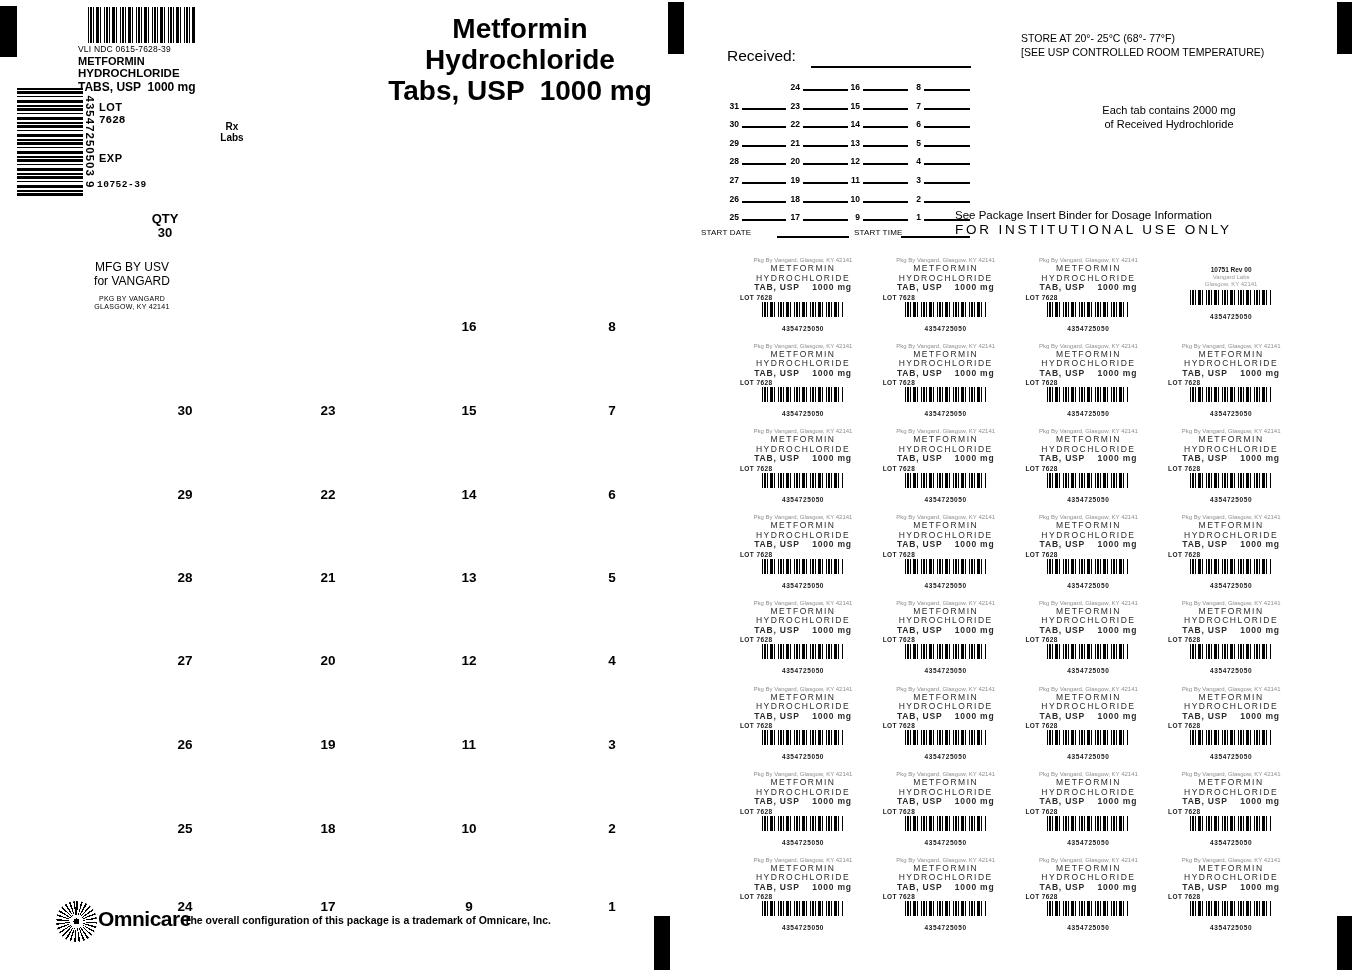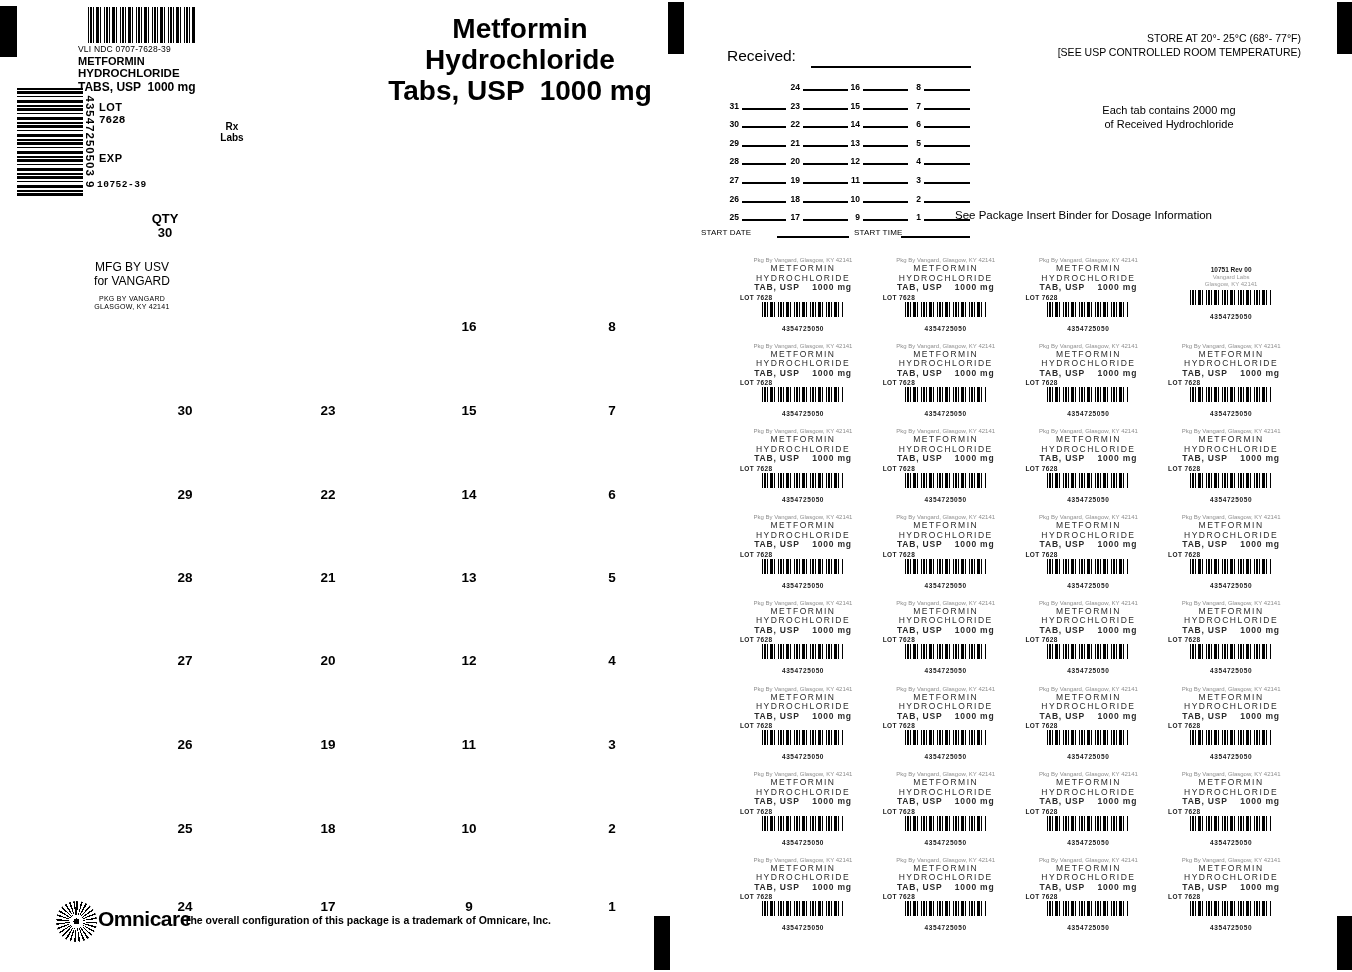--- a/index.html
+++ b/index.html
@@ -47,21 +47,21 @@
 
   
   .received{left:727px;top:47px;font-size:15.5px;}
   .recv-line{left:811px;top:66px;width:160px;height:2px;background:#000;}
   .rday{position:absolute;width:26px;text-align:right;font-weight:bold;font-size:8.5px;}
   .rline{position:absolute;height:2px;background:#000;}
   .start-lbl{position:absolute;top:228px;font-size:8px;letter-spacing:.2px;}
   .start-line{position:absolute;top:236px;height:1.5px;background:#000;}
 
   
-  .storage{left:1021px;top:32px;width:280px;text-align:right;font-size:10.5px;line-height:13.5px;}
+  .storage{left:1021px;top:32px;width:280px;text-align:left;font-size:10.5px;line-height:13.5px;}
   .contents{left:1059px;top:103px;width:220px;text-align:center;font-size:11px;line-height:14px;}
   .insert-wrap{left:955px;top:209px;width:362px;text-align:left;}
   .insert-line{font-size:11.5px;}
   .institutional{font-size:13.5px;letter-spacing:2.8px;margin-top:1px;}
 
   
   .ulabel{position:absolute;width:132px;text-align:center;color:#1a1a1a;}
   .u-pkg{font-size:6px;color:#8f8f8f;line-height:7px;}
   .u-name{font-size:8.5px;letter-spacing:1.5px;line-height:9.5px;color:#2b2b2b;}
   .u-name3{letter-spacing:.8px;}
@@ -85,21 +85,21 @@
 </head>
 <body>
 
 <div class="mark" style="left:0;top:6px;width:17px;height:51px"></div>
 <div class="mark" style="left:668px;top:2px;width:16px;height:52px"></div>
 <div class="mark" style="left:1337px;top:2px;width:15px;height:52px"></div>
 <div class="mark" style="left:654px;top:916px;width:16px;height:54px"></div>
 <div class="mark" style="left:1337px;top:916px;width:15px;height:54px"></div>
 
 <div class="abs bc main-bc"></div>
-<div class="abs vli">VLI NDC 0707-7628-39</div>
+<div class="abs vli">VLI NDC 0615-7628-39</div>
 <div class="abs lname1">METFORMIN</div>
 <div class="abs lname2">HYDROCHLORIDE</div>
 <div class="abs lname3 pre">TABS, USP  1000 mg</div>
 
 <div class="abs vbc side-bc"></div>
 <div class="abs side-num">43547250503 9</div>
 
 <div class="abs lot-lbl">LOT</div>
 <div class="abs lot-val mono">7628</div>
 <div class="abs rx"><span>Rx</span><br><span>Labs</span></div>
@@ -229,20 +229,21 @@
 <div class="abs storage">
   <span>STORE AT 20°- 25°C (68°- 77°F)</span><br>
   <span>[SEE USP CONTROLLED ROOM TEMPERATURE)</span>
 </div>
 <div class="abs contents">
   <span>Each tab contains 2000 mg</span><br>
   <span>of Received Hydrochloride</span>
 </div>
 <div class="abs insert-wrap">
   <div class="insert-line">See Package Insert Binder for Dosage Information</div>
+  <div class="institutional">FOR INSTITUTIONAL USE ONLY</div>
 </div>
 
 <div id="label-grid">
     <div class="ulabel" style="left: 737px; top: 257px;">
     <div class="u-pkg">Pkg By Vangard, Glasgow, KY 42141</div>
     <div class="u-name">METFORMIN</div>
     <div class="u-name">HYDROCHLORIDE</div>
     <div class="u-name u-name3 pre">TAB, USP    1000 mg</div>
     <div class="u-lot">LOT 7628</div>
     <div class="u-bc bc"></div>

